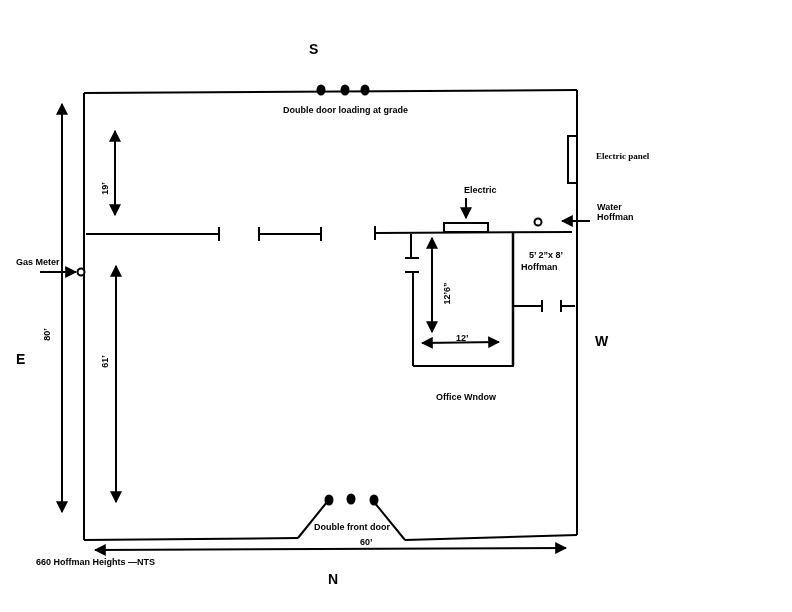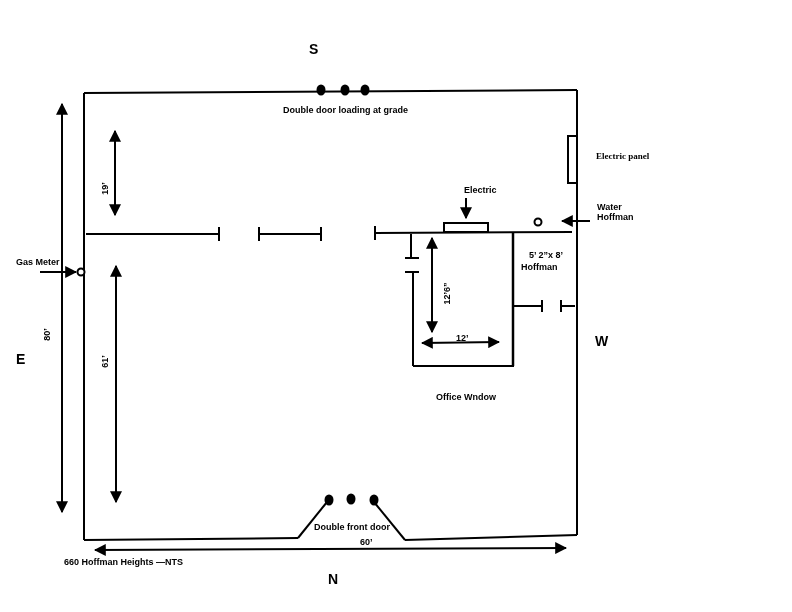--- a/index.html
+++ b/index.html
@@ -87,20 +87,20 @@
 <div class="lbl" style="left:283px; top:106px;">Double door loading at grade</div>
 <div class="lbl" style="left:596px; top:152px;font-family:Liberation Serif, serif;">Electric panel</div>
 <div class="lbl" style="left:444px; top:186px;margin-left:20px;">Electric</div>
 <div class="lbl" style="left:597px; top:203px;">Water</div>
 <div class="lbl" style="left:597px; top:213px;">Hoffman</div>
 <div class="lbl" style="left:16px; top:258px;">Gas Meter</div>
 <div class="lbl" style="left:529px; top:251px;">5’ 2”x 8’</div>
 <div class="lbl" style="left:521px; top:263px;">Hoffman</div>
 <div class="lbl" style="left:436px; top:393px;">Office Wndow</div>
 <div class="lbl" style="left:314px; top:523px;text-align:center;">Double front door</div>
-<div class="lbl" style="left:64px; top:558px;">660 Hoffman Heights —NTS</div>
+<div class="lbl" style="left:36px; top:558px;">660 Hoffman Heights —NTS</div>
 
 <div class="lbl" style="left:360px; top:538px;">60’</div>
 <div class="lbl" style="left:456px; top:334px;">12’</div>
 <div class="lbl rot" style="left:39px; top:330px; width:16px; text-align:center;">80’</div>
 <div class="lbl rot" style="left:97px; top:184px; width:16px; text-align:center;">19’</div>
 <div class="lbl rot" style="left:97px; top:357px; width:16px; text-align:center;">61’</div>
 <div class="lbl rot" style="left:435px; top:289px; width:24px; text-align:center;">12’6”</div>
 
 </body></html>

